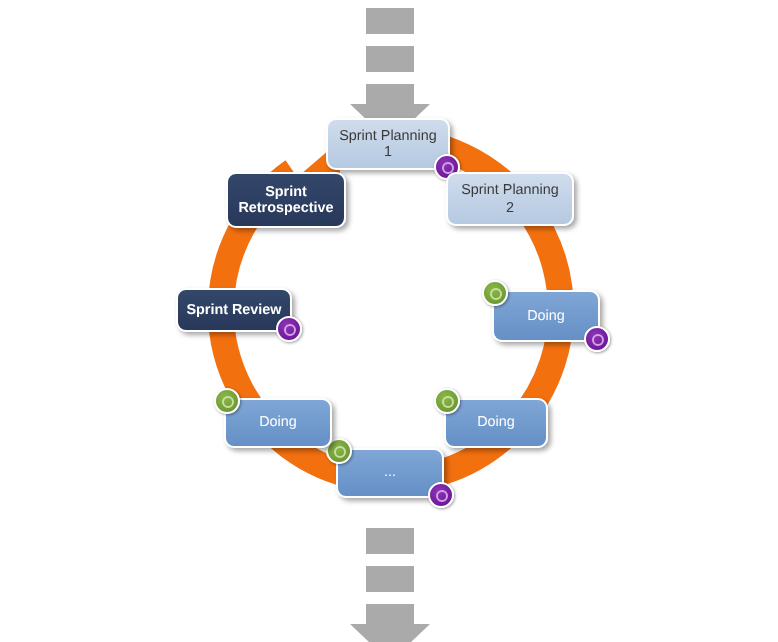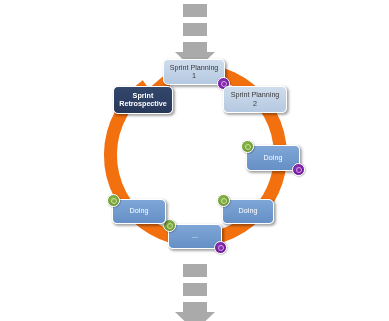--- a/index.html
+++ b/index.html
@@ -166,20 +166,26 @@
     </span>
   </div>
 
   <div class="node mid" style="left:112px;top:199px;width:54px;height:25px;">
     <span class="node-label">Doing</span>
     <span class="badge green tl">
       <span class="glyph"></span>
     </span>
   </div>
 
+  <div class="node dark" style="left:88px;top:144px;width:58px;height:22px;">
+    <span class="node-label">Sprint Review</span>
+    <span class="badge purple br">
+      <span class="glyph"></span>
+    </span>
+  </div>
 
   <div class="node dark" style="left:113px;top:86px;width:60px;height:28px;">
     <span class="node-label">Sprint
 Retrospective</span>
   </div>
 
   <div class="arrow-stack" style="left:175px;top:264px;">
     <div class="arrow-seg"></div>
     <div class="arrow-seg"></div>
     <div class="arrow-neck"></div>

